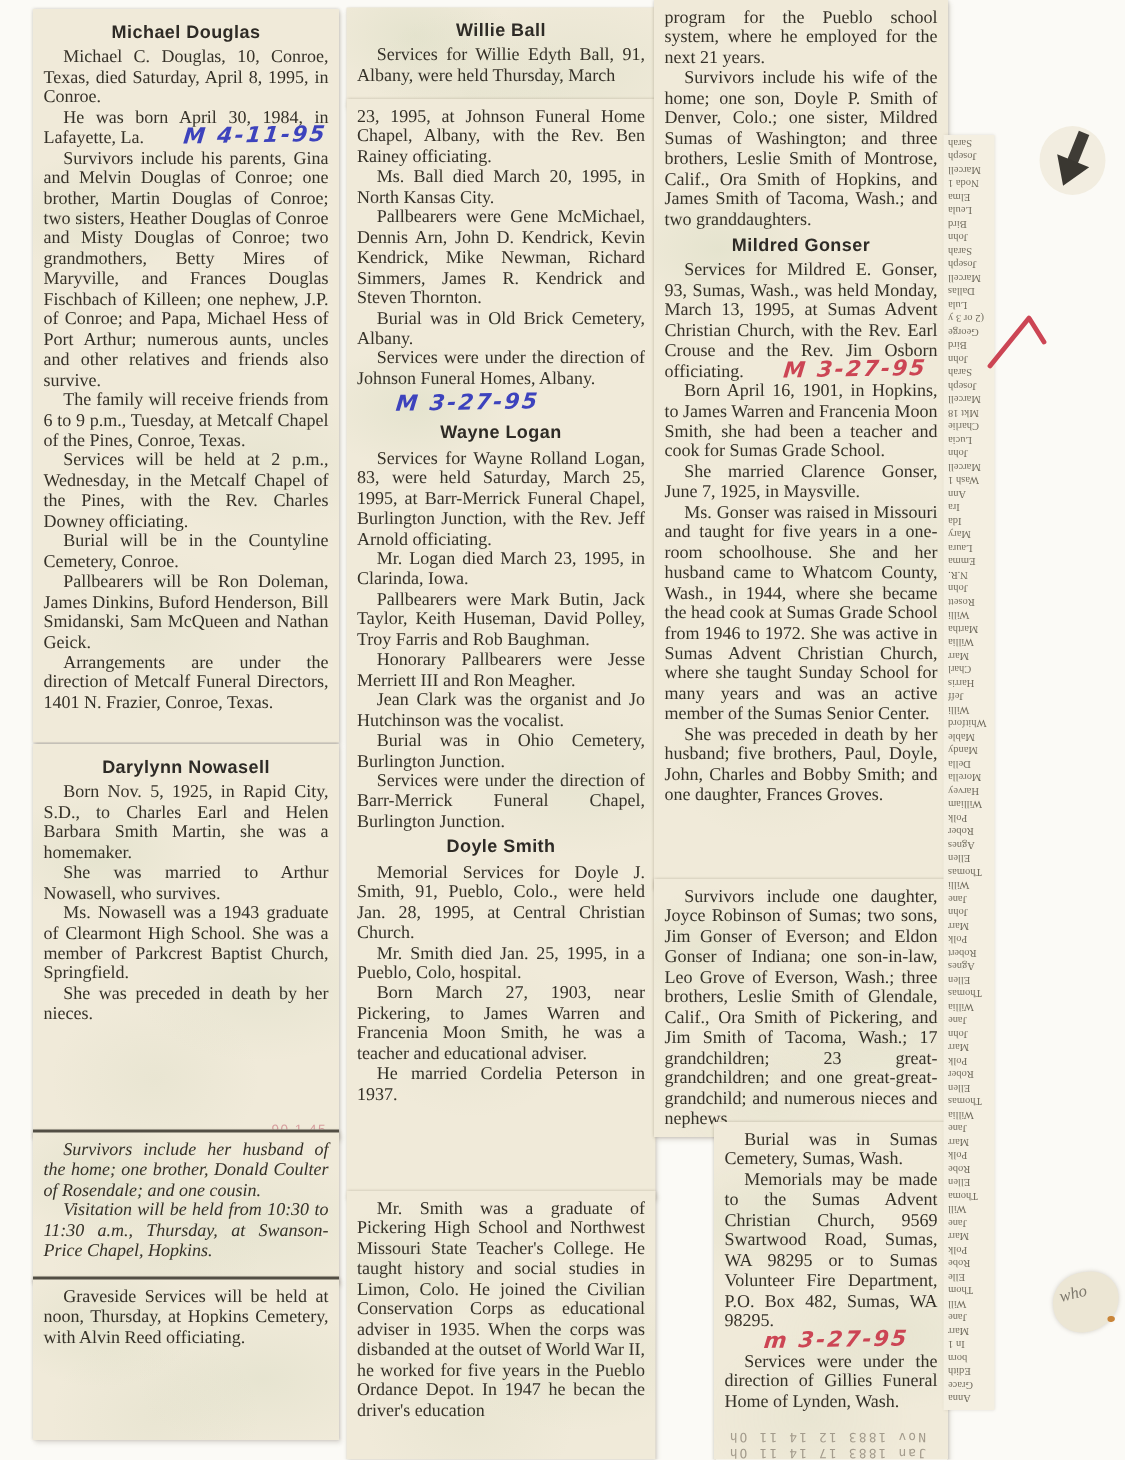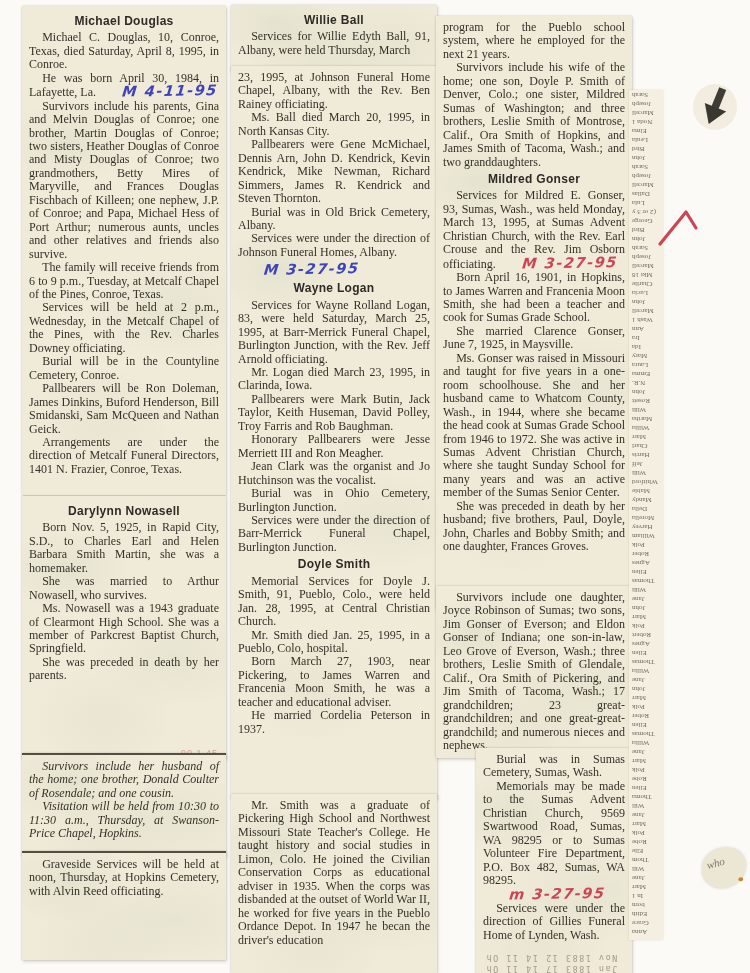--- a/index.html
+++ b/index.html
@@ -100,21 +100,21 @@
         <div class="para">Services will be held at 2 p.m., Wednesday, in the Metcalf Chapel of the Pines, with the Rev. Charles Downey officiating.</div>
         <div class="para">Burial will be in the Countyline Cemetery, Conroe.</div>
         <div class="para">Pallbearers will be Ron Doleman, James Dinkins, Buford Henderson, Bill Smidanski, Sam McQueen and Nathan Geick.</div>
         <div class="para">Arrangements are under the direction of Metcalf Funeral Directors, 1401 N. Frazier, Conroe, Texas.</div>
       </div>
       <div class="clip" style="top: 496px; min-height: 252px;">
         <div class="obit-title">Darylynn Nowasell</div>
         <div class="para">Born Nov. 5, 1925, in Rapid City, S.D., to Charles Earl and Helen Barbara Smith Martin, she was a homemaker.</div>
         <div class="para">She was married to Arthur Nowasell, who survives.</div>
         <div class="para">Ms. Nowasell was a 1943 graduate of Clearmont High School. She was a member of Parkcrest Baptist Church, Springfield.</div>
-        <div class="para">She was preceded in death by her parents.</div>
+        <div class="para">She was preceded in death by her nieces.</div>
         <div class="stamp">90 1 45</div>
       </div>
       <div class="clip rule-top" style="top: 753px; min-height: 90px; font-style: italic;">
         <div class="para">Survivors include her husband of the home; one brother, Donald Coulter of Rosendale; and one cousin.</div>
         <div class="para">Visitation will be held from 10:30 to 11:30 a.m., Thursday, at Swanson-Price Chapel, Hopkins.</div>
       </div>
       <div class="clip rule-top" style="top: 851px; min-height: 96px;">
         <div class="para">Graveside Services will be held at noon, Thursday, at Hopkins Cemetery, with Alvin Reed officiating.</div>
       </div>
     </div>
@@ -142,21 +142,21 @@
         <div class="para">Memorial Services for Doyle J. Smith, 91, Pueblo, Colo., were held Jan. 28, 1995, at Central Christian Church.</div>
         <div class="para">Mr. Smith died Jan. 25, 1995, in a Pueblo, Colo, hospital.</div>
         <div class="para">Born March 27, 1903, near Pickering, to James Warren and Francenia Moon Smith, he was a teacher and educational adviser.</div>
         <div class="para">He married Cordelia Peterson in 1937.</div>
       </div>
       <div class="clip" style="top: 794px; min-height: 168px;">
         <div class="para">Mr. Smith was a graduate of Pickering High School and Northwest Missouri State Teacher's College. He taught history and social studies in Limon, Colo. He joined the Civilian Conservation Corps as educational adviser in 1935. When the corps was disbanded at the outset of World War II, he worked for five years in the Pueblo Ordance Depot. In 1947 he becan the driver's education</div>
       </div>
     </div>
     <div class="column" style="left: 436px; width: 196px;">
-      <div class="clip" style="top: 16px; min-height: 582px;">
+      <div class="clip" style="top: 0px; min-height: 582px;">
         <div class="para noindent">program for the Pueblo school system, where he employed for the next 21 years.</div>
         <div class="para">Survivors include his wife of the home; one son, Doyle P. Smith of Denver, Colo.; one sister, Mildred Sumas of Washington; and three brothers, Leslie Smith of Montrose, Calif., Ora Smith of Hopkins, and James Smith of Tacoma, Wash.; and two granddaughters.</div>
         <div class="obit-title">Mildred Gonser</div>
         <div class="para">Services for Mildred E. Gonser, 93, Sumas, Wash., was held Monday, March 13, 1995, at Sumas Advent Christian Church, with the Rev. Earl Crouse and the Rev. Jim Osborn officiating.<span class="hand" style="color: rgb(204, 69, 84);">&nbsp; M 3-27-95</span></div>
         <div class="para">Born April 16, 1901, in Hopkins, to James Warren and Francenia Moon Smith, she had been a teacher and cook for Sumas Grade School.</div>
         <div class="para">She married Clarence Gonser, June 7, 1925, in Maysville.</div>
         <div class="para">Ms. Gonser was raised in Missouri and taught for five years in a one-room schoolhouse. She and her husband came to Whatcom County, Wash., in 1944, where she became the head cook at Sumas Grade School from 1946 to 1972. She was active in Sumas Advent Christian Church, where she taught Sunday School for many years and was an active member of the Sumas Senior Center.</div>
         <div class="para">She was preceded in death by her husband; five brothers, Paul, Doyle, John, Charles and Bobby Smith; and one daughter, Frances Groves.</div>
       </div>
       <div class="clip" style="top: 586px; min-height: 152px;">

